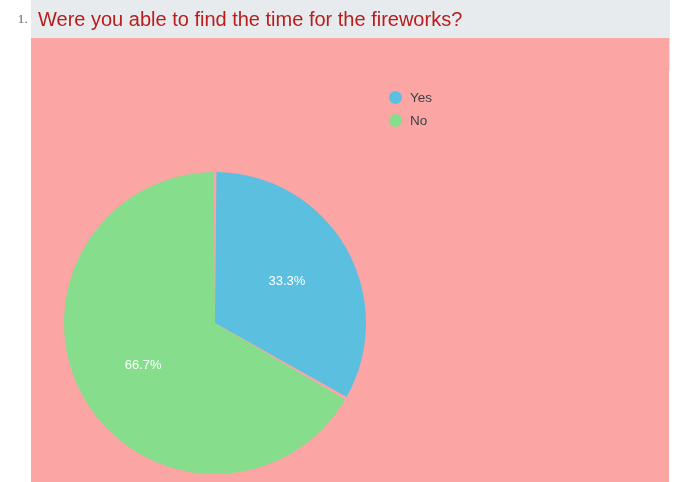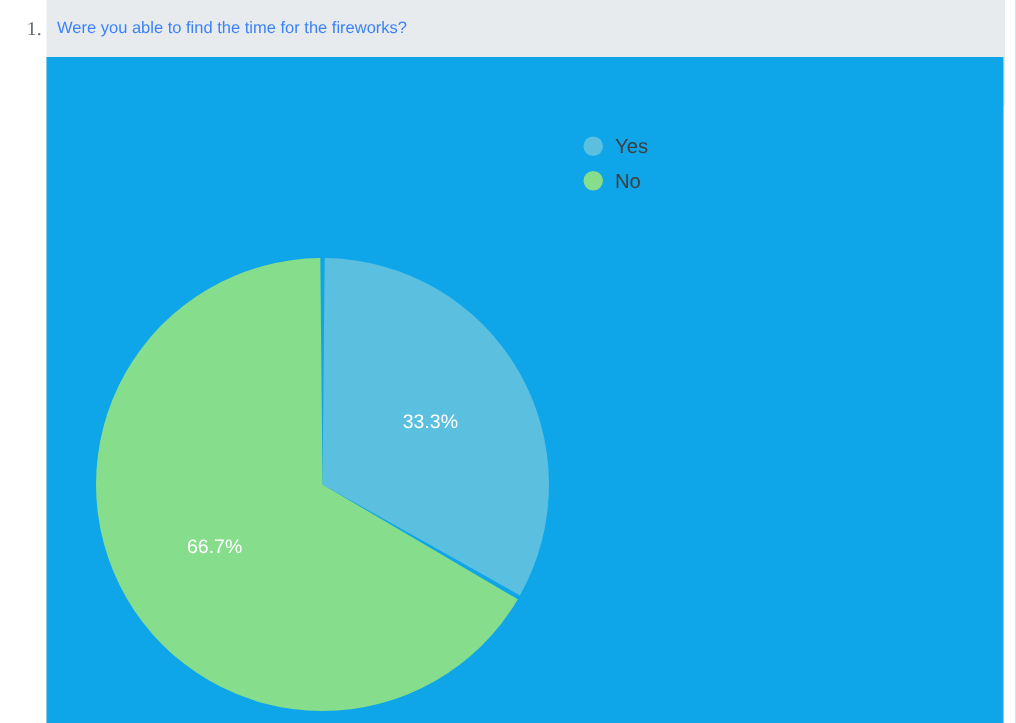--- a/index.html
+++ b/index.html
@@ -44,23 +44,23 @@
     width: 639px;
     height: 38px;
     background: #e8ebee;
     box-sizing: border-box;
   }
 
   #question-title {
     position: absolute;
     left: 38px;
     top: 9px;
-    font-size: 11px;
+    font-size: 20px;
     line-height: 21px;
-    color: #3b82f6;
+    color: #b91c1c;
     font-weight: 400;
     white-space: nowrap;
   }
 
   
   .v-rule {
     position: absolute;
     top: 38px;
     width: 1px;
     background: #f2f4f6;
@@ -68,21 +68,21 @@
   #rule-left  { left: 31px;  height: 444px; }
   #rule-right { left: 669px; height: 33px; background:#e3e6e9; }
 
   
   #chart-area {
     position: absolute;
     left: 31px;
     top: 38px;
     width: 638px;
     height: 444px;
-    background: #0ea5e9;
+    background: #fca5a5;
     overflow: hidden;
   }
 
   
   #legend {
     position: absolute;
     left: 358px;
     top: 48px;
   }
   .legend-row {

